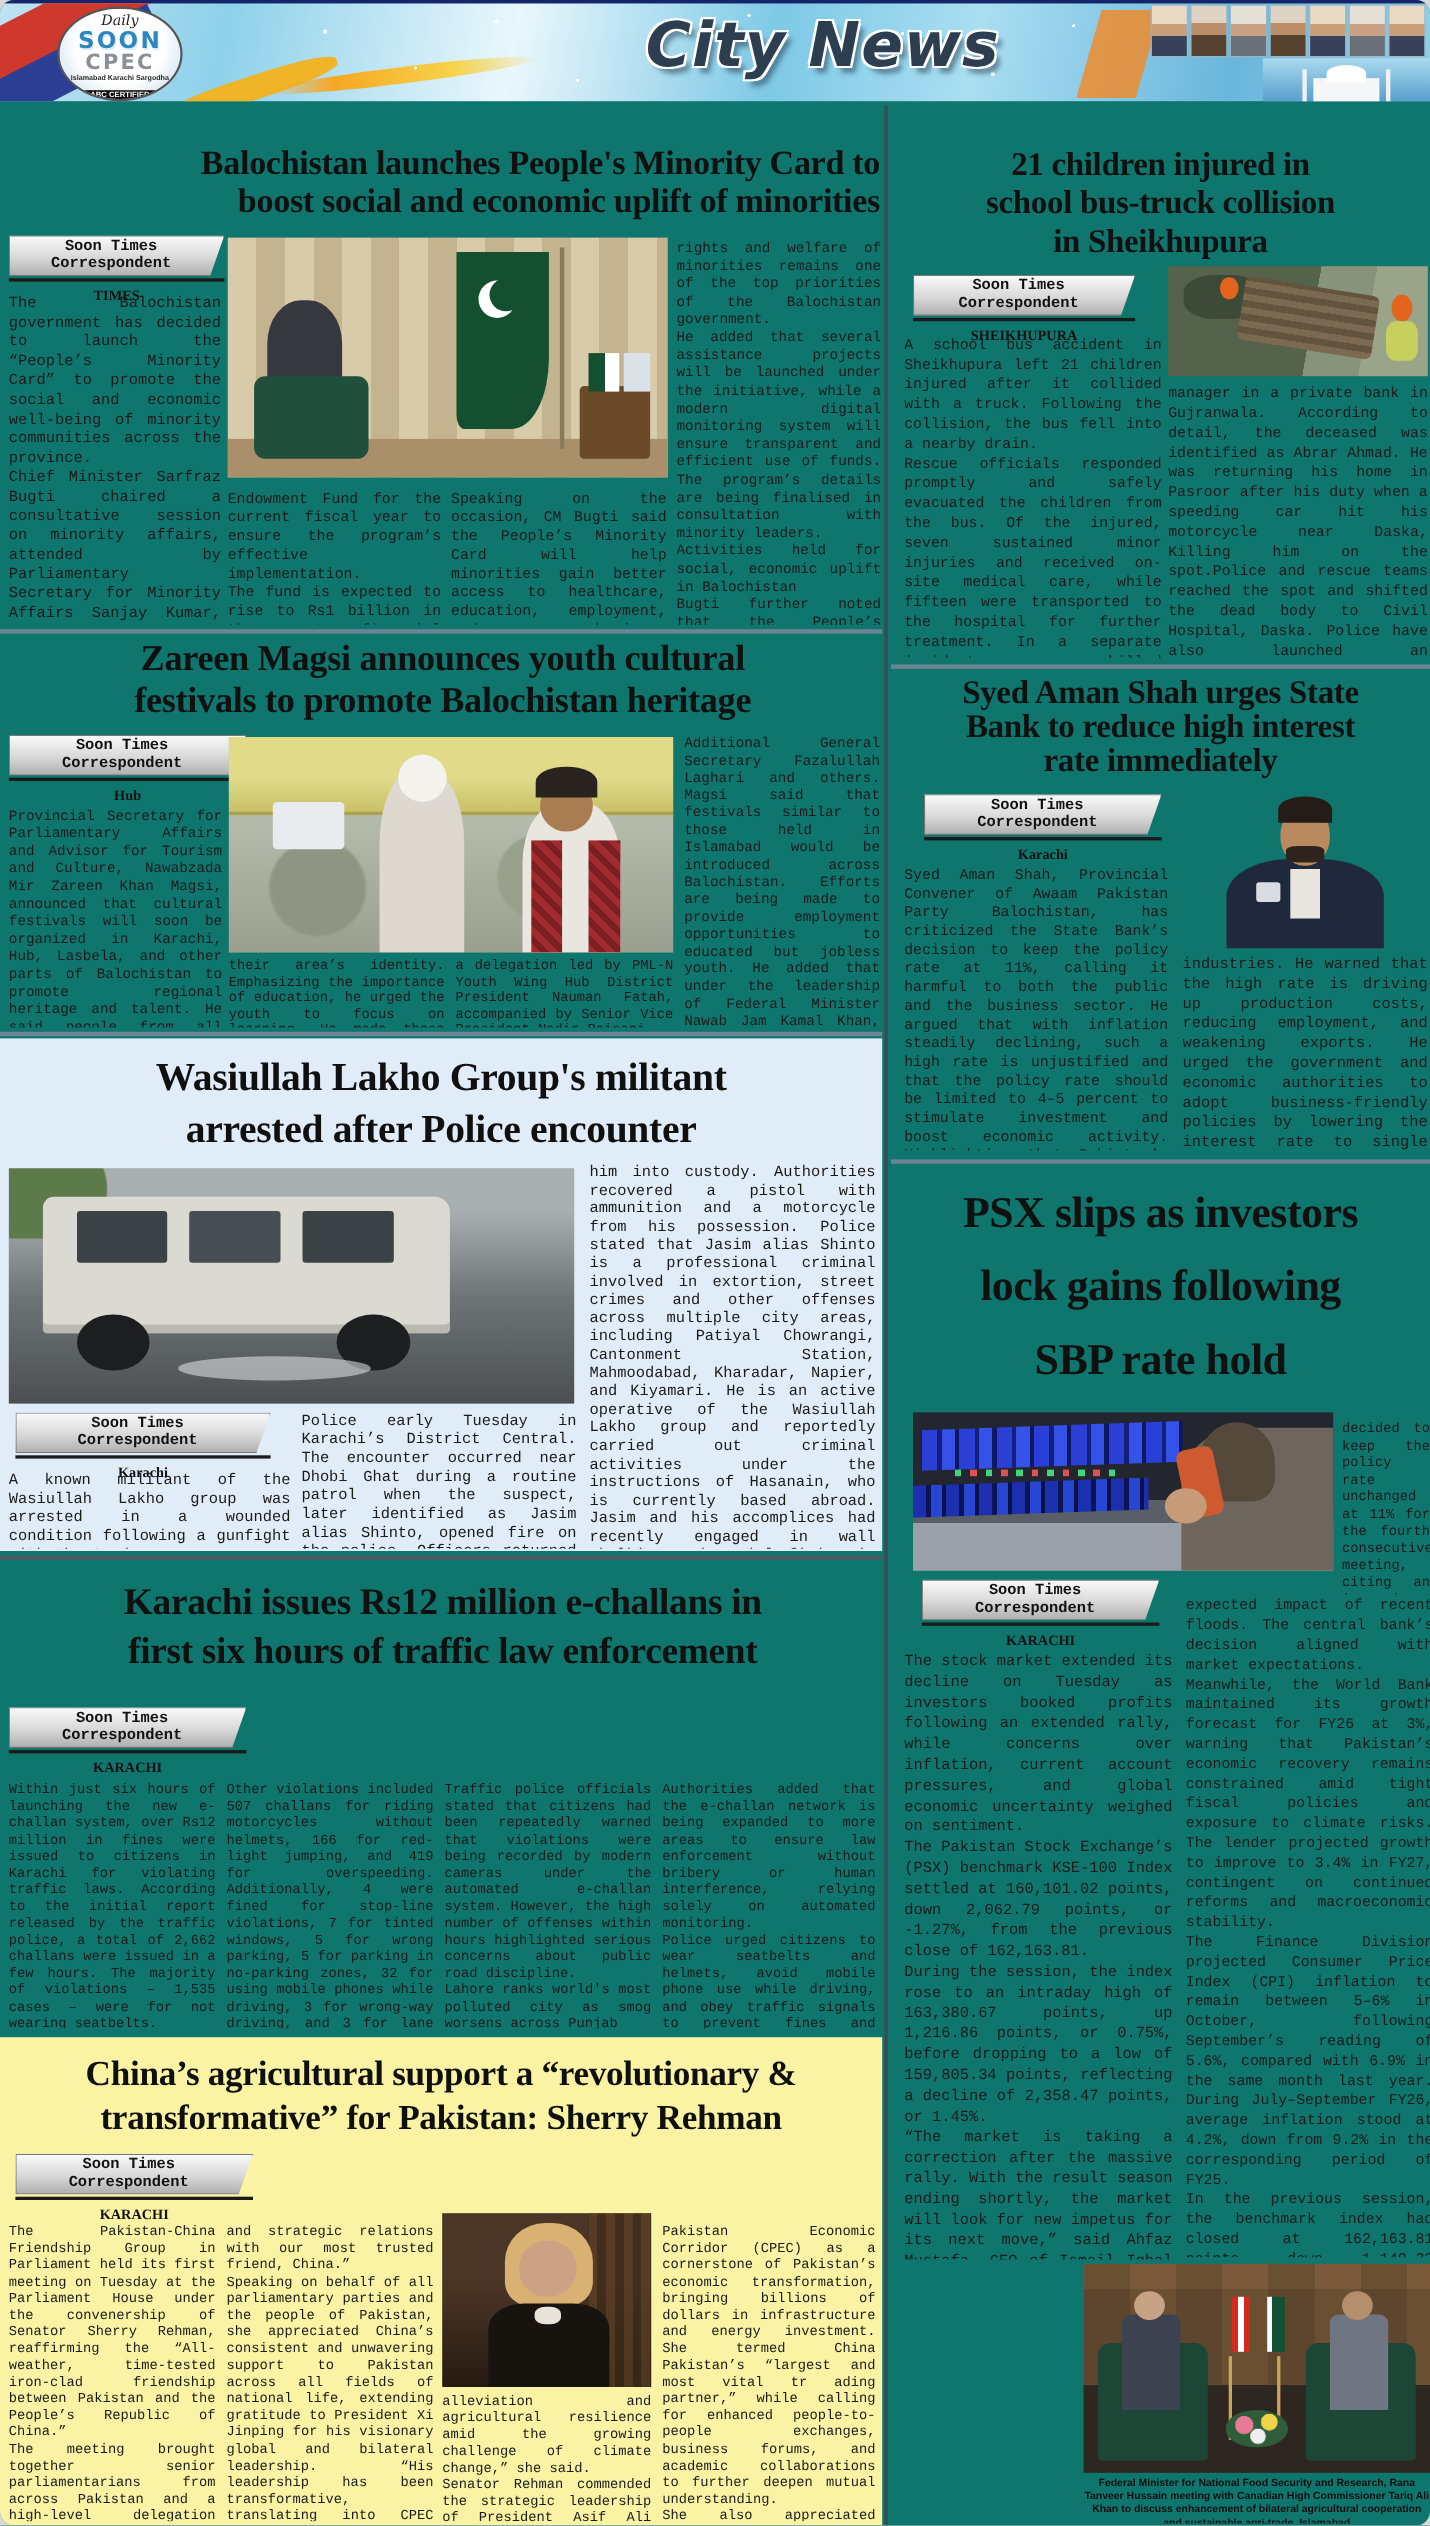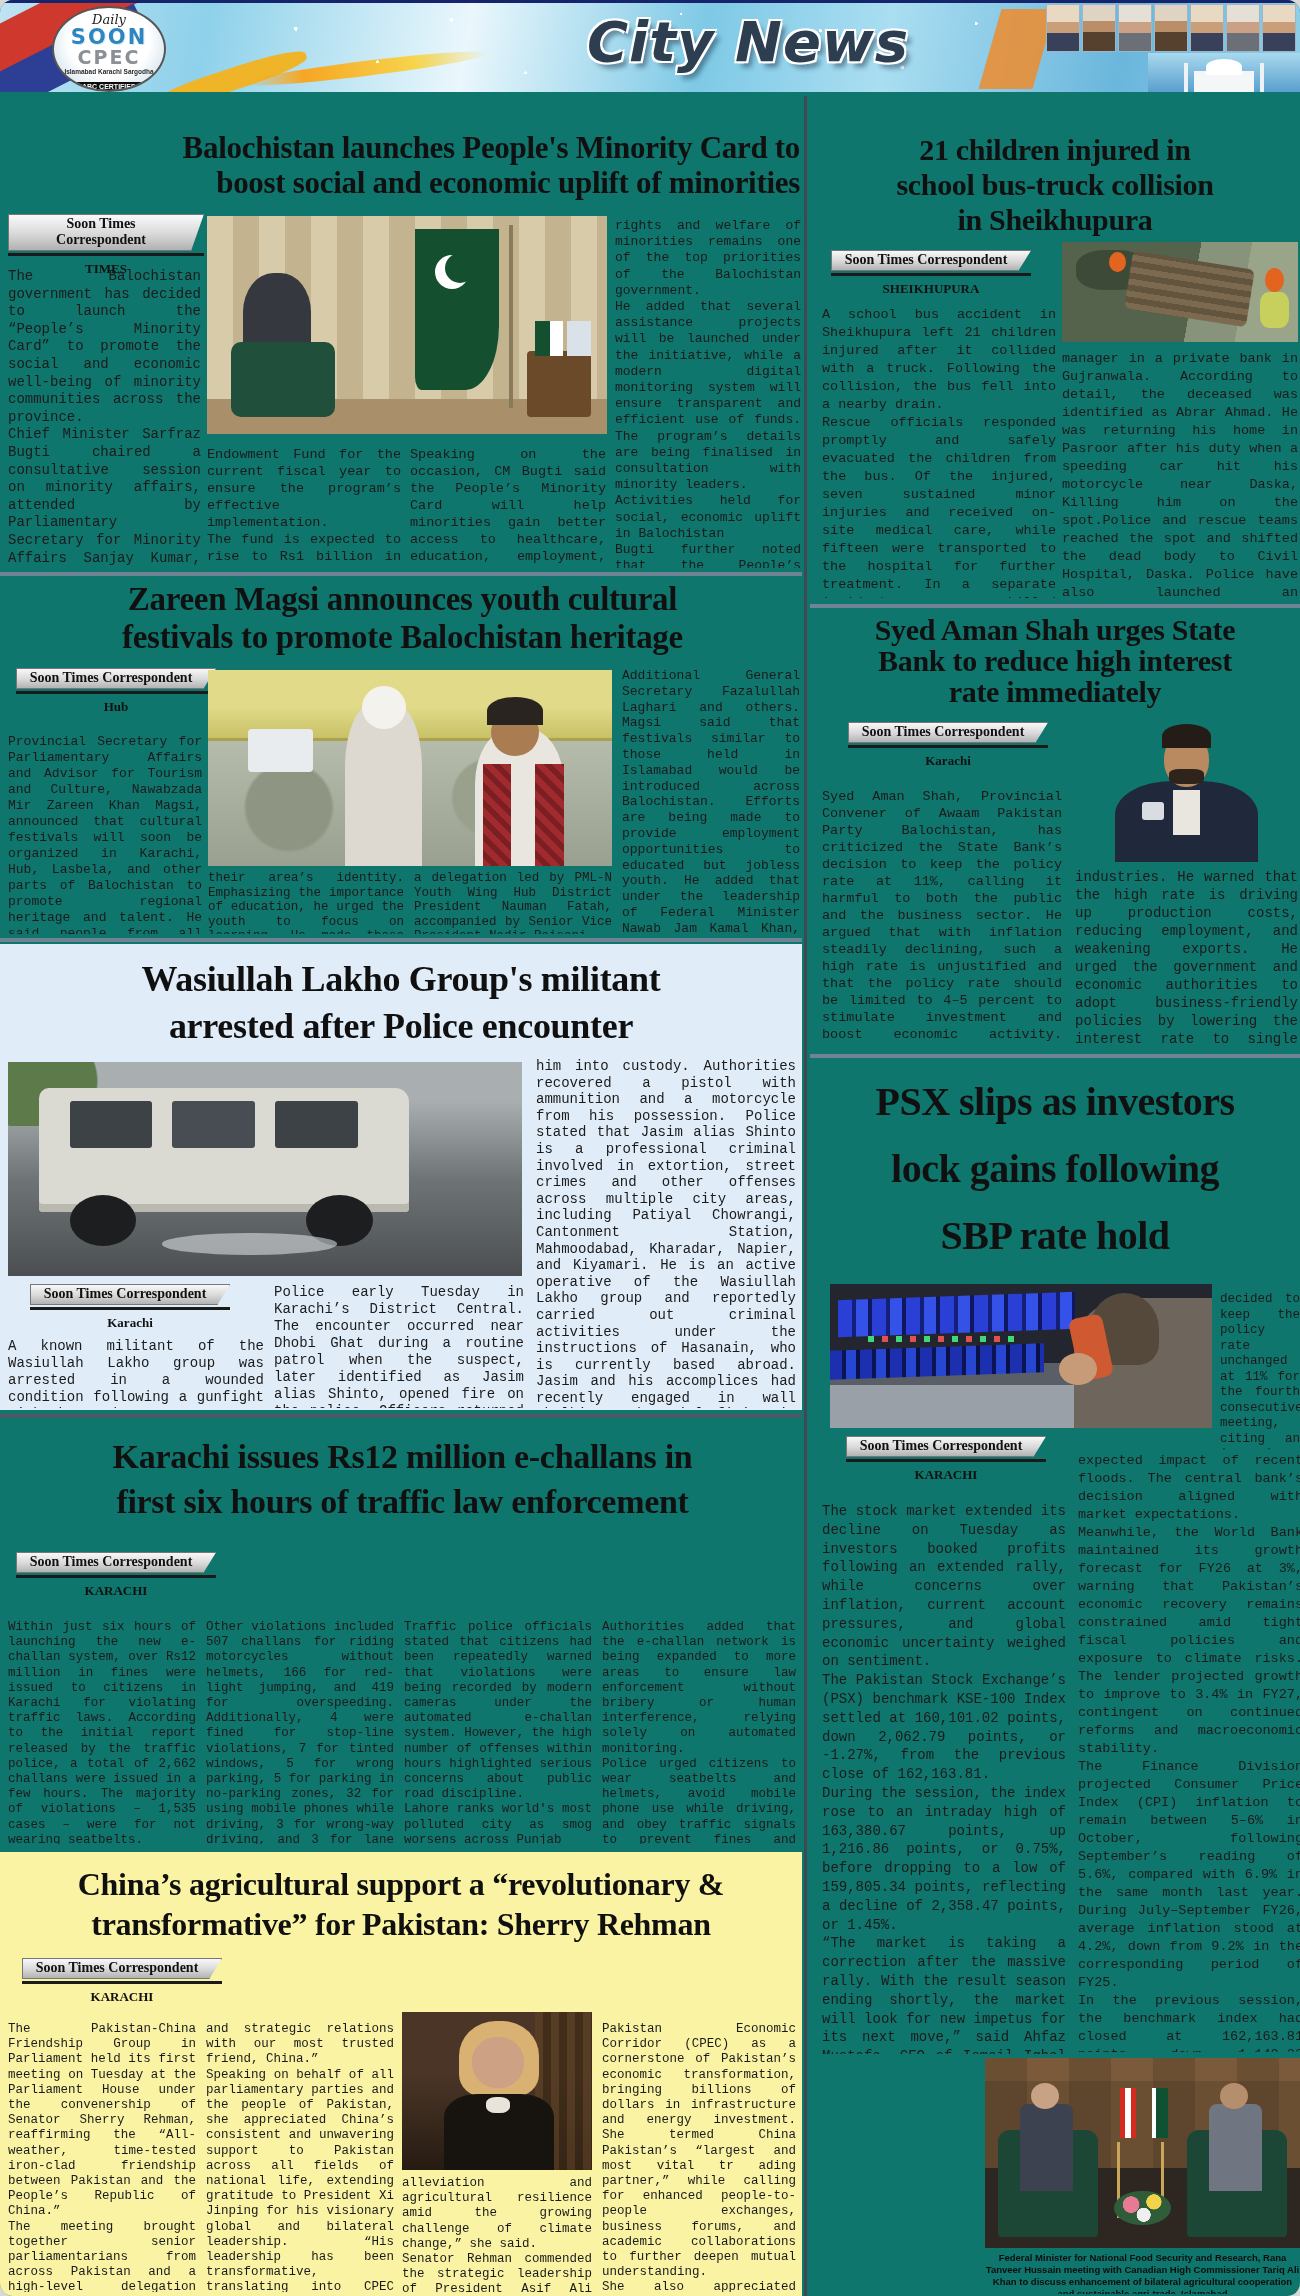--- a/index.html
+++ b/index.html
@@ -8,21 +8,21 @@
           overflow:hidden; font-family:"Liberation Serif", serif;border-radius:13px; }
   .headline { position:absolute; font-family:"Liberation Serif", serif; font-weight:bold;
               color:#101010; text-align:center; white-space:pre-line; letter-spacing:-0.3px; }
   .body-text { position:absolute; color:#1b1b1b; text-align:justify; white-space:pre-line;
                overflow:hidden; font-family:Liberation Mono, monospace; }
   .byline { position:absolute; text-align:center; }
   .badge-wrap { display:inline-block; border-bottom:3px solid #1a1a1a; padding-bottom:2px; }
   .badge { display:inline-block; background:linear-gradient(180deg,#fbfbfb 0%,#d8d8d8 55%,#aeaeae 100%);
            padding:2px 24px 3px 14px; font-weight:bold; font-size:14px; color:#111;
            clip-path:polygon(0 0,100% 0,calc(100% - 13px) 100%,0 100%);
-           box-shadow:inset 0 0 0 1px #777; }
+           box-shadow:inset 0 0 0 1px #777;font-family:Liberation Mono, monospace; }
   .dateline { font-weight:bold; font-size:13px; color:#111; margin-top:5px; }
   .rule-h { position:absolute; background:#6e8494; height:4px; }
   .rule-v { position:absolute; background:#3d4a54; width:3px; }
   .photo { position:absolute; overflow:hidden; }
   .photo > div { position:absolute; }
   .panel { position:absolute; }
 
   
   #masthead { position:absolute; left:0; top:0; width:1300px; height:92px; overflow:hidden;
     border-top:3px solid #16246c;

